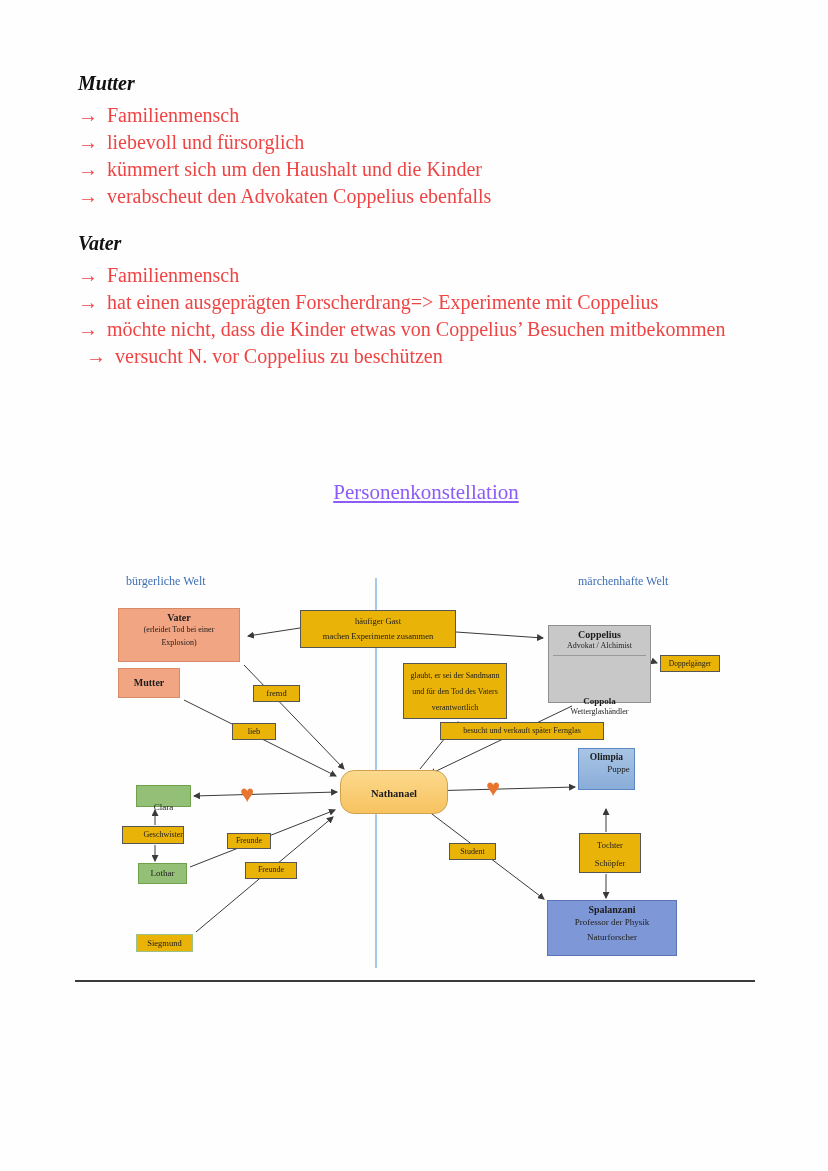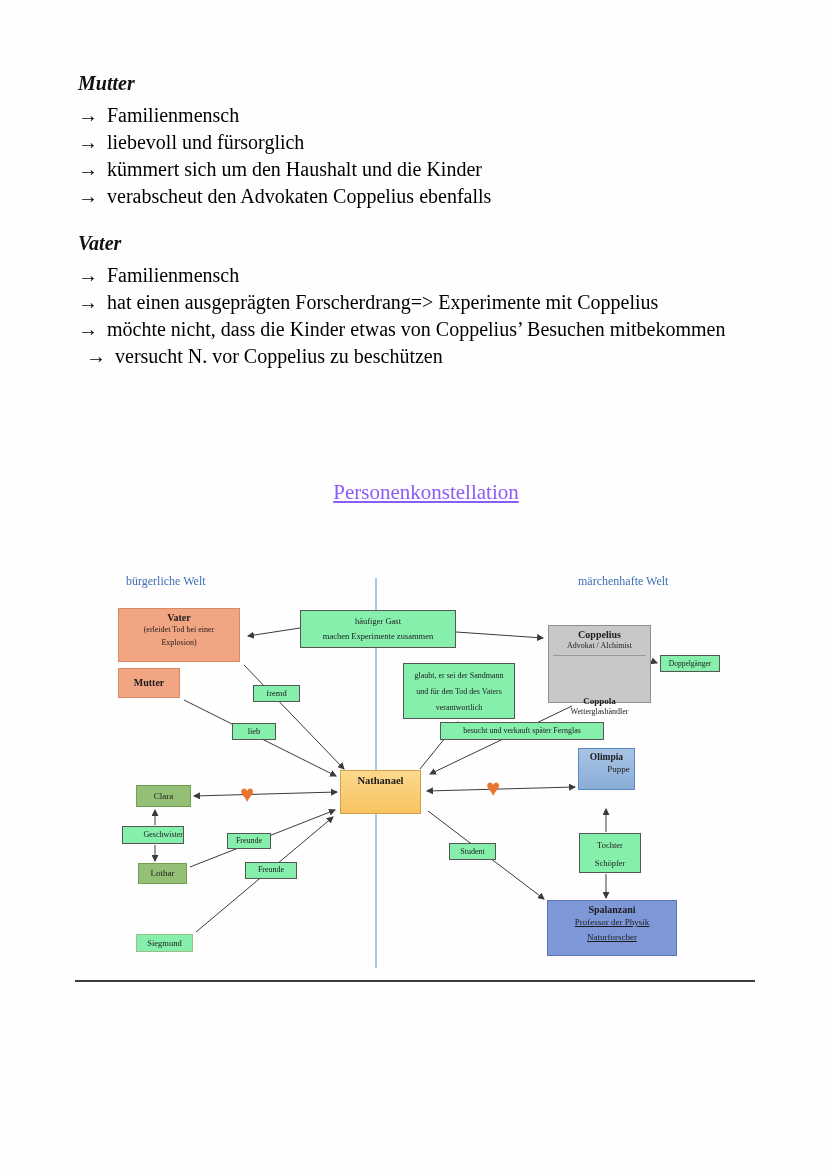--- a/index.html
+++ b/index.html
@@ -24,85 +24,85 @@
   .page{
     position:relative;width:828px;height:1171px;background:#fefefe;overflow:hidden;
     font-family:"Liberation Serif", serif;color:var(--ink);
   }
   
   .notes{position:absolute;left:78px;top:72px;width:650px;}
   .notes h3{
     font-size:20px;font-style:italic;font-weight:bold;margin:0 0 7px 0;color:#111;
   }
   .notes .sect2{margin-top:22px;}
-  .note-item{font-size:20px;line-height:27px;color:#000000;}
+  .note-item{font-size:20px;line-height:27px;color:#ef4444;}
   .note-item .bullet{margin-right:9px;}
   .note-item.indented{padding-left:8px;}
   
   .diagram-title{
     position:absolute;top:468px;left:0;width:828px;text-align:center;margin:12px;
     font-size:21px;font-weight:normal;text-decoration:underline;color:#8b5cf6;
   }
   
   .diagram{position:absolute;left:0;top:570px;width:828px;height:412px;}
   .arrows{position:absolute;left:0;top:0;width:828px;height:412px;}
   .vdivider{position:absolute;left:375px;top:8px;width:2px;height:390px;background:var(--divider);}
   .world{position:absolute;font-size:12px;color:var(--world-label);font-weight:bold;font-family:"Liberation Serif",serif;}
   .world.left{left:126px;top:4px;font-weight:normal;}
   .world.right{left:578px;top:4px;font-weight:normal;}
   .world{font-weight:bold;}
   .node{
-    position:absolute;border:1px solid #666;background:#86efac;text-align:center;
+    position:absolute;border:1px solid #666;background:#eab308;text-align:center;
     box-sizing:border-box;color:#1c1c1c;font-family:"Liberation Serif",serif;
   }
   .node .t{font-weight:bold;}
   .n-vater{left:118px;top:38px;width:122px;height:54px;background:var(--salmon);border-color:var(--salmon-border);padding-top:3px;}
   .n-vater .t{font-size:10px;}
   .n-vater .s{font-size:8px;line-height:13px;}
   .n-mutter{left:118px;top:98px;width:62px;height:30px;background:var(--salmon);border-color:var(--salmon-border);}
   .n-mutter .t{font-size:10px;line-height:28px;}
   .n-gast{left:300px;top:40px;width:156px;height:38px;padding-top:3px;border-color:#555;}
   .n-gast .s{font-size:8.5px;line-height:15px;}
   .n-coppelius{left:548px;top:55px;width:103px;height:78px;background:var(--gray);border-color:var(--gray-border);padding-top:3px;}
   .n-coppelius .t{font-size:10px;}
   .n-coppelius .s{font-size:8px;line-height:12px;}
   .n-coppelius .sep{border-top:1px solid #999;margin:3px 4px;}
   .n-doppel{left:660px;top:85px;width:60px;height:17px;border-color:#555;}
   .n-doppel .s{font-size:7.5px;line-height:15px;}
-  .n-glaubt{left:403px;top:93px;width:112px;height:56px;padding-top:4px;border-color:#555;}
+  .n-glaubt{left:403px;top:93px;width:104px;height:56px;padding-top:4px;border-color:#555;}
   .n-glaubt .s{font-size:8px;line-height:16px;}
   .n-fremd{left:253px;top:115px;width:47px;height:17px;border-color:#555;}
   .n-fremd .s,.n-lieb .s{font-size:8.5px;line-height:15px;}
   .n-lieb{left:232px;top:153px;width:44px;height:17px;border-color:#555;}
   .n-besucht{left:440px;top:152px;width:164px;height:18px;border-color:#555;}
   .n-besucht .s{font-size:8px;line-height:16px;}
-  .n-nathanael{left:340px;top:200px;width:81px;height:44px;padding-top:4px;
-    background:linear-gradient(180deg,#fcd98e 0%,#f7c35f 100%);border-color:var(--yellow-border);}
+  .n-nathanael{left:340px;top:200px;width:108px;height:44px;padding-top:17px;
+    background:linear-gradient(180deg,#fcd98e 0%,#f7c35f 100%);border-color:var(--yellow-border);border-radius:14px;}
   .n-nathanael .t{font-size:10.5px;}
   .n-olimpia{left:578px;top:178px;width:57px;height:42px;padding-top:3px;
     background:linear-gradient(180deg,#a9c4e4 0%,var(--blue-light) 100%);border-color:var(--blue-light-border);}
   .n-olimpia .t{font-size:9.5px;}
   .n-olimpia .s{font-size:9px;line-height:15px;padding-left:24px;}
   .n-clara{left:136px;top:215px;width:55px;height:22px;background:var(--green);border-color:var(--green-border);}
-  .n-clara .s{font-size:9px;line-height:20px;}
+  .n-clara .s{font-size:9px;line-height:20px;margin-top:11px;}
   .n-geschwister{left:122px;top:256px;width:62px;height:18px;border-color:#555;}
   .n-geschwister .s{font-size:8px;line-height:16px;text-align:right;}
   .n-lothar{left:138px;top:293px;width:49px;height:21px;background:var(--green);border-color:var(--green-border);}
   .n-lothar .s{font-size:9px;line-height:19px;}
   .n-freunde1{left:227px;top:263px;width:44px;height:16px;border-color:#555;}
   .n-freunde2{left:245px;top:292px;width:52px;height:17px;border-color:#555;}
   .n-freunde1 .s,.n-freunde2 .s{font-size:8px;line-height:14px;}
   .n-student{left:449px;top:273px;width:47px;height:17px;border-color:#555;}
   .n-student .s{font-size:8px;line-height:15px;}
   .n-tochter{left:579px;top:263px;width:62px;height:40px;padding-top:2px;border-color:#555;}
   .n-tochter .s{font-size:8.5px;line-height:18px;}
   .n-spalanzani{left:547px;top:330px;width:130px;height:56px;padding-top:3px;
     background:var(--blue-spalanzani);border-color:var(--blue-spalanzani-border);}
   .n-spalanzani .t{font-size:10px;}
-  .n-spalanzani .s{font-size:9px;line-height:15px;text-decoration:underline;}
+  .n-spalanzani .s{font-size:9px;line-height:15px;}
   .n-siegmund{left:136px;top:364px;width:57px;height:18px;border:1px solid #9bc189;}
   .n-siegmund .s{font-size:8.5px;line-height:16px;}
   .heart{position:absolute;font-size:24px;color:var(--heart);line-height:24px;}
   .heart.h1{left:240px;top:212px;}
   .heart.h2{left:486px;top:206px;}
   .bottom-rule{position:absolute;left:75px;top:980px;width:680px;height:2px;background:#3b3b3b;}
 </style>
 </head>
 <body>
 

